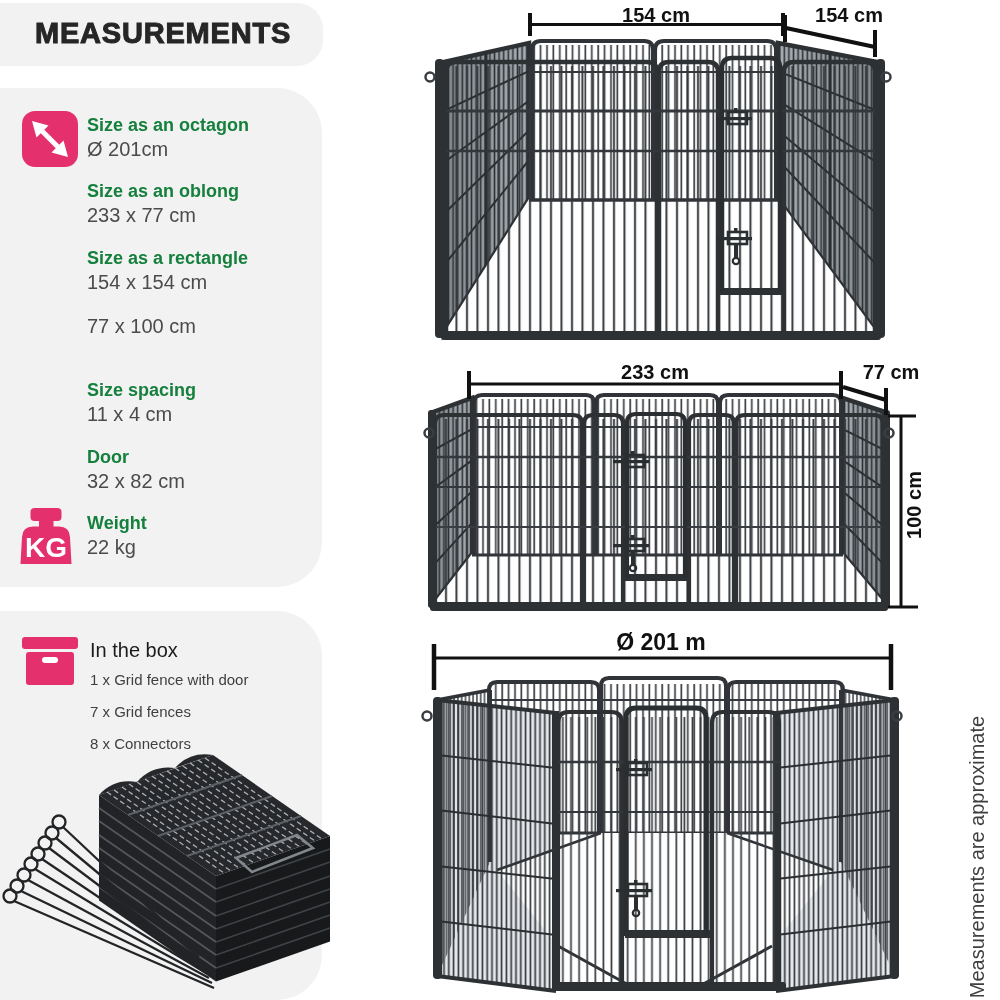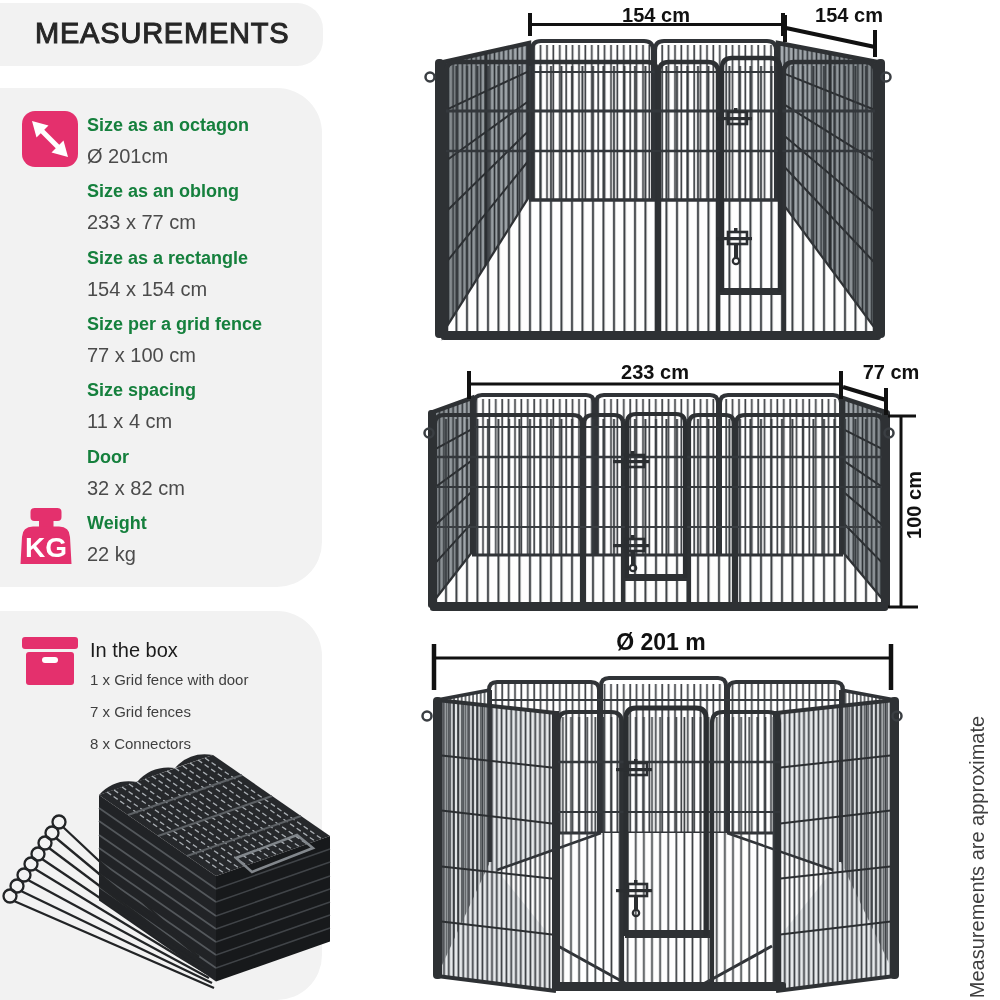--- a/index.html
+++ b/index.html
@@ -1,25 +1,25 @@
 <!DOCTYPE html>
 <html><head><meta charset="utf-8">
 <style>
 html,body{margin:0;padding:0;width:1000px;height:1000px;background:#fff;
 font-family:"Liberation Sans",sans-serif;overflow:hidden;position:relative}
 .abs{position:absolute}
 .it{position:absolute;left:87px;width:240px}
 .tt{font-weight:bold;font-size:18px;color:#15803d;line-height:22px;letter-spacing:0px}
-.vv{font-size:20px;color:#4b4b4b;line-height:23px;margin-top:9px}
+.vv{font-size:20px;color:#4b4b4b;line-height:23px;margin-top:2px}
 </style></head>
 <body>
 
 <div class="abs" style="left:0;top:3px;width:323px;height:63px;background:#f2f2f2;border-radius:0 26px 26px 0"></div>
 
-<div class="abs" style="left:35px;top:17px;font-size:29px;font-weight:normal;color:#262626;letter-spacing:0.8px;-webkit-text-stroke:1px #262626">MEASUREMENTS</div>
+<div class="abs" style="left:35px;top:17px;font-size:29px;font-weight:bold;color:#262626;letter-spacing:0.8px;-webkit-text-stroke:1px #262626">MEASUREMENTS</div>
 
 <div class="abs" style="left:0;top:88px;width:322px;height:499px;background:#f2f2f2;border-radius:0 45px 45px 0"></div>
 
 <div class="abs" style="left:0;top:611px;width:322px;height:389px;background:#f2f2f2;border-radius:0 45px 45px 0"></div>
 
 <svg class="abs" style="left:22px;top:111px" width="56" height="56" viewBox="0 0 56 56">
 <rect width="56" height="56" rx="13" fill="#e4306d"></rect>
 <line x1="19" y1="19" x2="37" y2="37" stroke="#fff" stroke-width="5"></line>
 <polygon points="10,10 26.5,14.5 14.5,26.5" fill="#fff"></polygon>
 <polygon points="46,46 29.5,41.5 41.5,29.5" fill="#fff"></polygon>
@@ -41,21 +41,20 @@
     <div class="tt">Size as an oblong</div>
     <div class="vv">233 x 77 cm</div>
   </div>
 
 <div class="it" style="top:247px">
     <div class="tt">Size as a rectangle</div>
     <div class="vv">154 x 154 cm</div>
   </div>
 
 <div class="it" style="top:313px">
-    <div class="tt">Size per a grid fence</div>
     <div class="vv">77 x 100 cm</div>
   </div>
 
 <div class="it" style="top:379px">
     <div class="tt">Size spacing</div>
     <div class="vv">11 x 4 cm</div>
   </div>
 
 <div class="it" style="top:446px">
     <div class="tt">Door</div>

